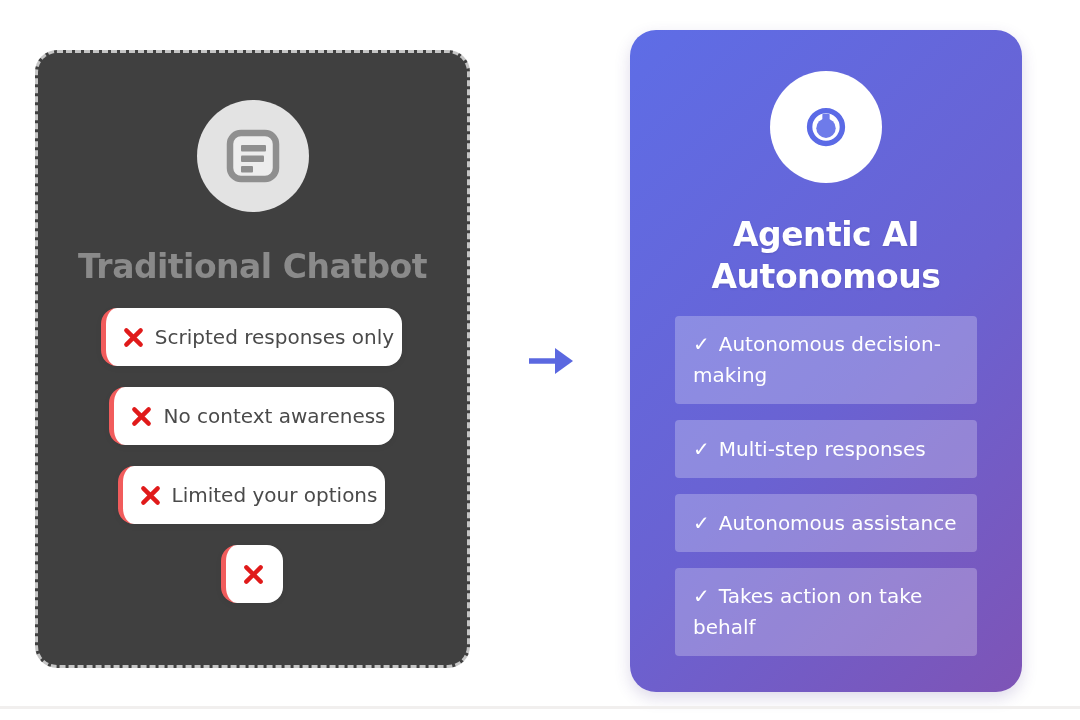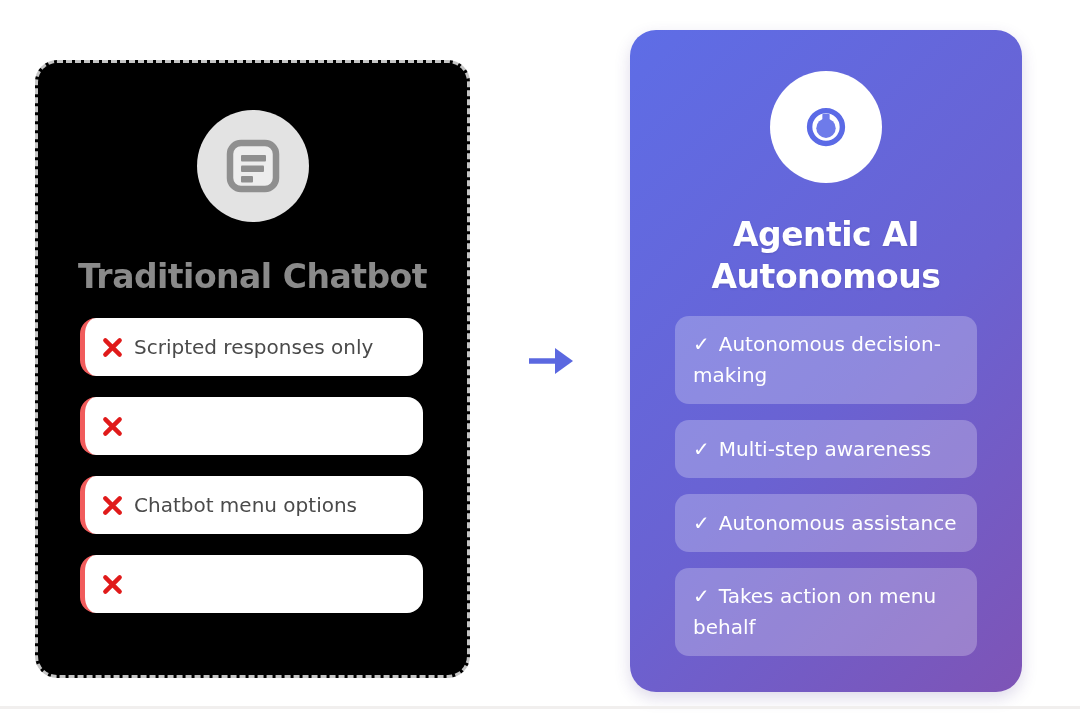--- a/index.html
+++ b/index.html
@@ -7,23 +7,23 @@
     width: 1080px; height: 720px;
     background: #ffffff;
     font-family: "DejaVu Sans", "Liberation Sans", sans-serif;
     overflow: hidden;
   }
   .stage { position: relative; width: 1080px; height: 720px; background: #ffffff; }
 
   
   .left-card {
     position: absolute;
-    left: 35px; top: 60px;
+    left: 35px; top: 50px;
     width: 435px; height: 618px;
-    background: #000000;
+    background: #404040;
     border: 3px dashed #c5c5c5;
     border-radius: 22px;
   }
   .left-icon-circle {
     position: absolute;
     left: 50%; top: 47px;
     width: 112px; height: 112px;
     margin-left: -56px;
     border-radius: 50%;
     background: #e3e3e3;
@@ -34,21 +34,21 @@
     top: 194px; left: 0; right: 0;
     text-align: center;
     font-size: 33px;
     font-weight: bold;
     color: #8a8a8a;
     letter-spacing: -0.5px;
   }
   .left-items {
     position: absolute;
     top: 255px; left: 42px; right: 44px;
-    display: flex; flex-direction: column; gap: 21px;
+    display: flex; flex-direction: column; gap: 21px; align-items: center;
   }
   .fail-item {
     height: 58px;
     background: #ffffff;
     border-left: 5px solid #f15c5c;
     border-radius: 16px;
     box-shadow: 0 2px 6px rgba(0,0,0,0.06);
     display: flex; align-items: center;
     padding-left: 17px; padding-right: 8px;
     font-size: 20px;
@@ -93,21 +93,21 @@
     text-shadow: 0 1px 2px rgba(60,50,130,0.25);
   }
   .right-items {
     position: absolute;
     top: 286px; left: 45px; right: 45px;
     display: flex; flex-direction: column; gap: 16px;
   }
   .benefit-item {
     min-height: 58px;
     background: rgba(255,255,255,0.25);
-    border-radius: 14px;
+    border-radius: 4px;
     display: flex; align-items: center;
     padding: 13px 12px 13px 18px;
     font-size: 20px;
     color: #ffffff;
     line-height: 31px;
   }
   .check-mark { margin-right: 9px; }
 
   
   .bottom-divider {
@@ -141,28 +141,29 @@
           </svg>
         </span>
         <span>Scripted responses only</span>
       </div>
       <div class="fail-item">
         <span class="x-wrap">
           <svg width="21" height="21" viewBox="0 0 22 22">
             <path d="M3.5 3.5 L18.5 18.5 M18.5 3.5 L3.5 18.5" stroke="#e01a1a" stroke-width="4.6" stroke-linecap="round"></path>
           </svg>
         </span>
-      </div>
-      <div class="fail-item">
-        <span class="x-wrap">
-          <svg width="21" height="21" viewBox="0 0 22 22">
-            <path d="M3.5 3.5 L18.5 18.5 M18.5 3.5 L3.5 18.5" stroke="#e01a1a" stroke-width="4.6" stroke-linecap="round"></path>
-          </svg>
-        </span>
-        <span>Chatbot menu options</span>
+        <span>No context awareness</span>
+      </div>
+      <div class="fail-item">
+        <span class="x-wrap">
+          <svg width="21" height="21" viewBox="0 0 22 22">
+            <path d="M3.5 3.5 L18.5 18.5 M18.5 3.5 L3.5 18.5" stroke="#e01a1a" stroke-width="4.6" stroke-linecap="round"></path>
+          </svg>
+        </span>
+        <span>Limited your options</span>
       </div>
       <div class="fail-item">
         <span class="x-wrap">
           <svg width="21" height="21" viewBox="0 0 22 22">
             <path d="M3.5 3.5 L18.5 18.5 M18.5 3.5 L3.5 18.5" stroke="#e01a1a" stroke-width="4.6" stroke-linecap="round"></path>
           </svg>
         </span>
       </div>
     </div>
   </div>
@@ -185,25 +186,25 @@
     <div class="right-title">
       <div>Agentic AI</div>
       <div>Autonomous</div>
     </div>
 
     <div class="right-items">
       <div class="benefit-item">
         <span><span class="check-mark">✓</span><span>Autonomous decision-making</span></span>
       </div>
       <div class="benefit-item">
-        <span><span class="check-mark">✓</span><span>Multi-step awareness</span></span>
+        <span><span class="check-mark">✓</span><span>Multi-step responses</span></span>
       </div>
       <div class="benefit-item">
         <span><span class="check-mark">✓</span><span>Autonomous assistance</span></span>
       </div>
       <div class="benefit-item">
-        <span><span class="check-mark">✓</span><span>Takes action on menu behalf</span></span>
+        <span><span class="check-mark">✓</span><span>Takes action on take behalf</span></span>
       </div>
     </div>
   </div>
 
   <div class="bottom-divider"></div>
 </div>
 
 </body></html>

